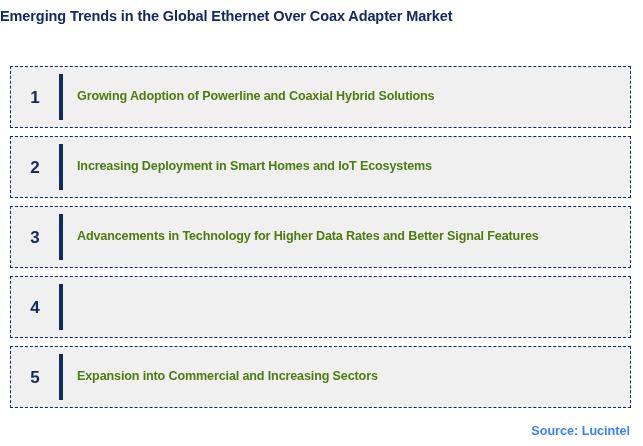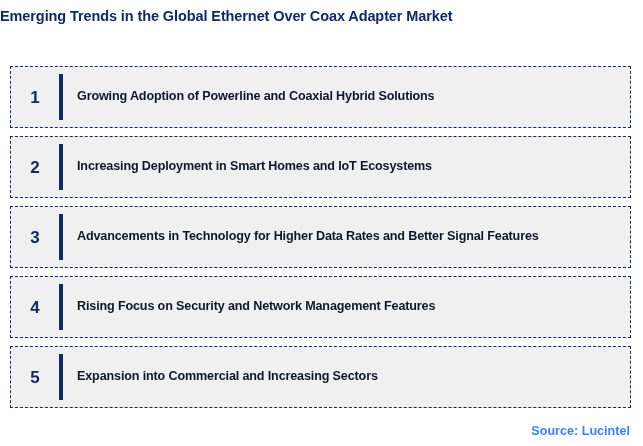--- a/index.html
+++ b/index.html
@@ -62,21 +62,21 @@
   .divider {
     flex: 0 0 4px;
     width: 4px;
     height: 46px;
     background: #102a63;
   }
   .trend-label {
     padding-left: 14px;
     font-size: 12.6px;
     font-weight: bold;
-    color: #0f172a;
+    color: #4d7c0f;
     letter-spacing: -0.15px;
     line-height: 1.2;
     white-space: nowrap;
   }
   .source {
     position: absolute;
     right: 13px;
     top: 424px;
     font-size: 12.6px;
     font-weight: bold;
@@ -107,21 +107,20 @@
 
     <div class="trend-row">
       <div class="rank">3</div>
       <div class="divider"></div>
       <div class="trend-label">Advancements in Technology for Higher Data Rates and Better Signal Features</div>
     </div>
 
     <div class="trend-row">
       <div class="rank">4</div>
       <div class="divider"></div>
-      <div class="trend-label">Rising Focus on Security and Network Management Features</div>
     </div>
 
     <div class="trend-row">
       <div class="rank">5</div>
       <div class="divider"></div>
       <div class="trend-label">Expansion into Commercial and Increasing Sectors</div>
     </div>
 
   </div>
 

